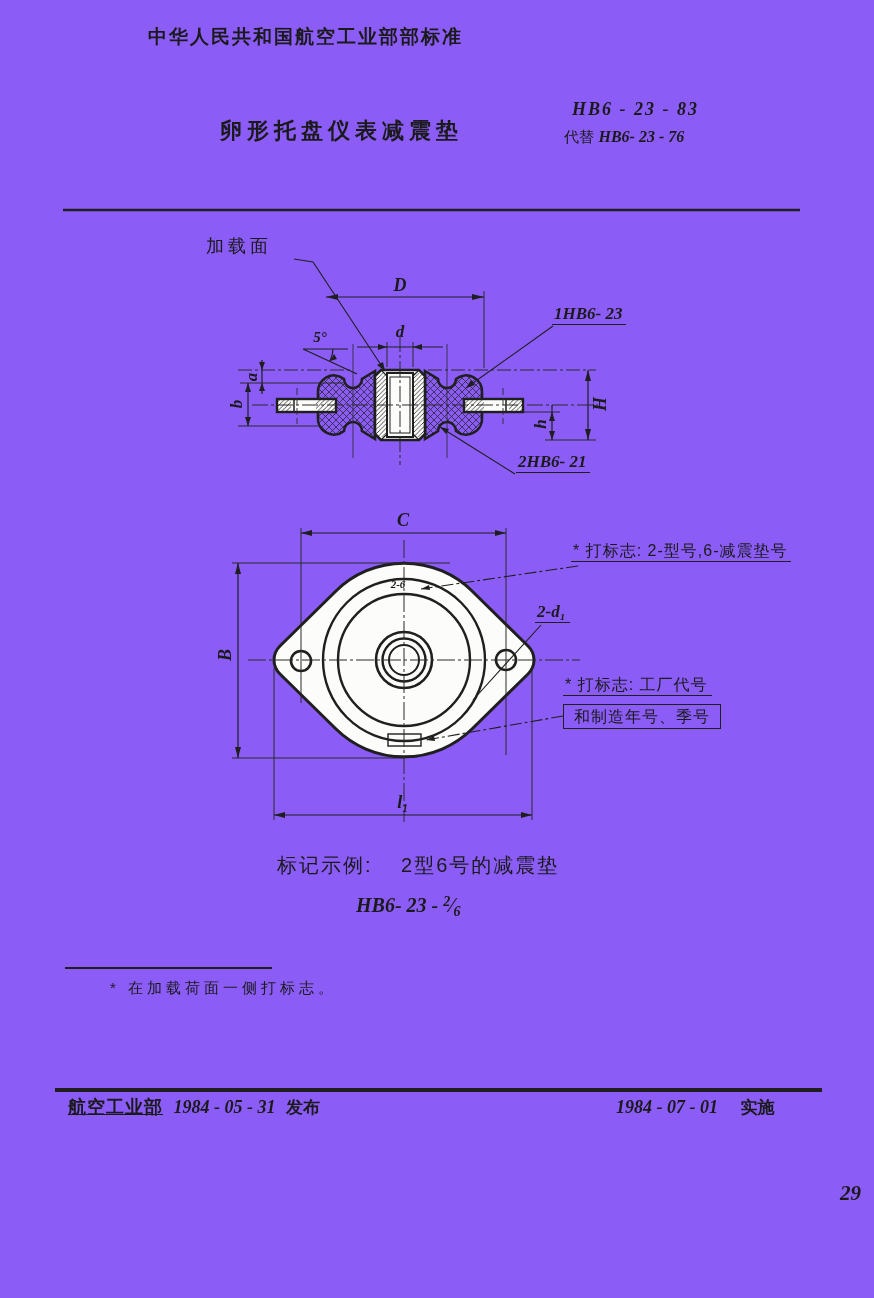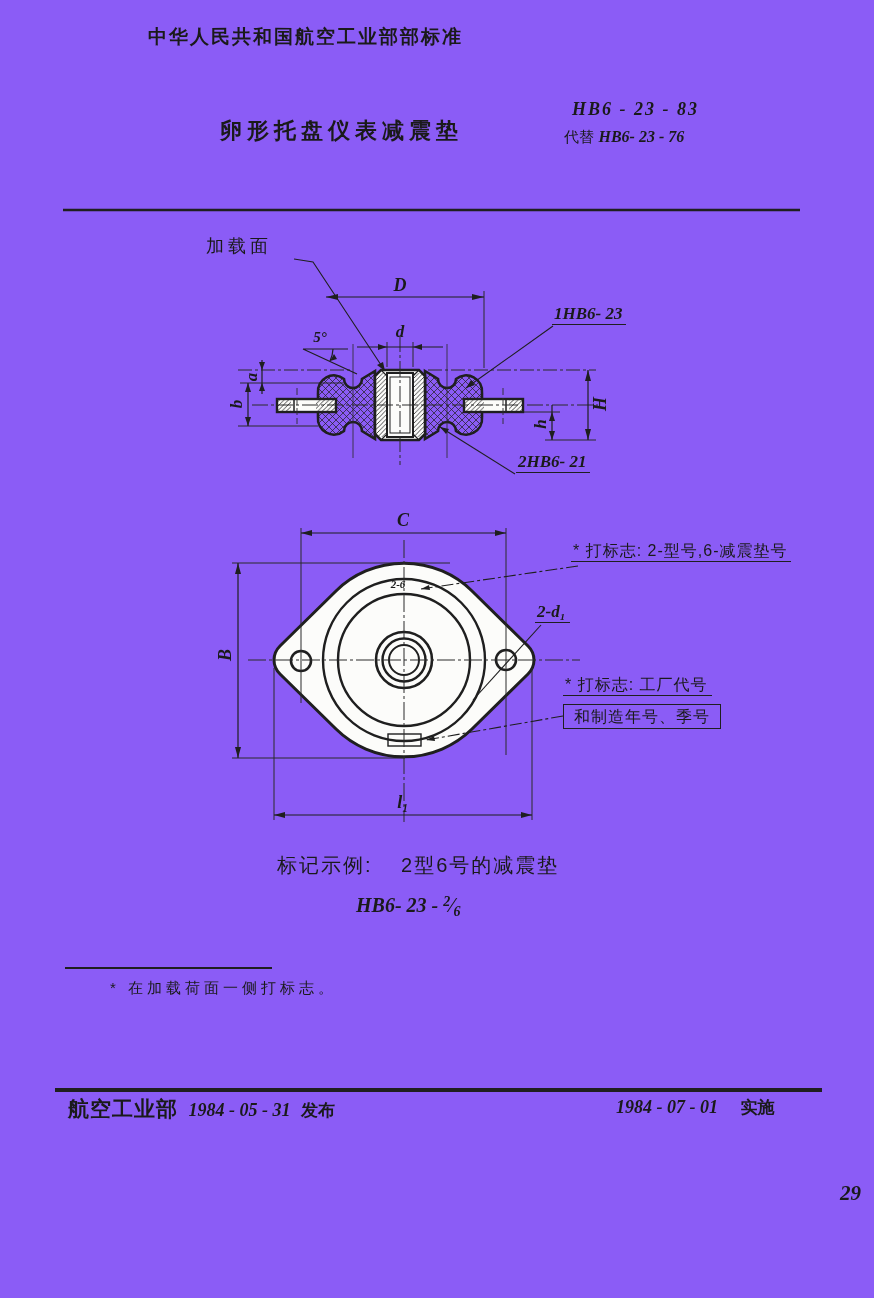--- a/index.html
+++ b/index.html
@@ -210,21 +210,21 @@
     <span class="cn" style="font-size:20px;letter-spacing:2px;">标记示例:</span>
     <span class="cn" style="font-size:20px;letter-spacing:2px;margin-left:24px;">2型6号的减震垫</span>
   </div>
   <div class="lbl hw" style="left:356px;top:895px;font-size:20px;">
     <span>HB6- 23 - </span><span class="frac-n">2</span><span>⁄</span><span class="frac-d">6</span>
   </div>
 
   <div class="lbl cn" style="left:110px;top:980px;font-size:15px;letter-spacing:4px;">* 在加载荷面一侧打标志。</div>
 
   <div class="lbl" style="left:68px;top:1098px;">
-    <span class="cn" style="font-size:21px;font-weight:bold;letter-spacing:1px;">航空工业部</span>
+    <span class="cn" style="font-size:18px;font-weight:bold;letter-spacing:1px;text-decoration:underline;">航空工业部</span>
     <span class="hw" style="font-size:18px;margin-left:6px;">1984 - 05 - 31</span>
     <span class="cn" style="font-size:17px;font-weight:bold;margin-left:6px;">发布</span>
   </div>
   <div class="lbl" style="left:616px;top:1098px;">
     <span class="hw" style="font-size:18px;">1984 - 07 - 01</span>
     <span class="cn" style="font-size:17px;font-weight:bold;margin-left:18px;">实施</span>
   </div>
 
   <div class="lbl hw" style="left:840px;top:1183px;font-size:21px;">29</div>
 

